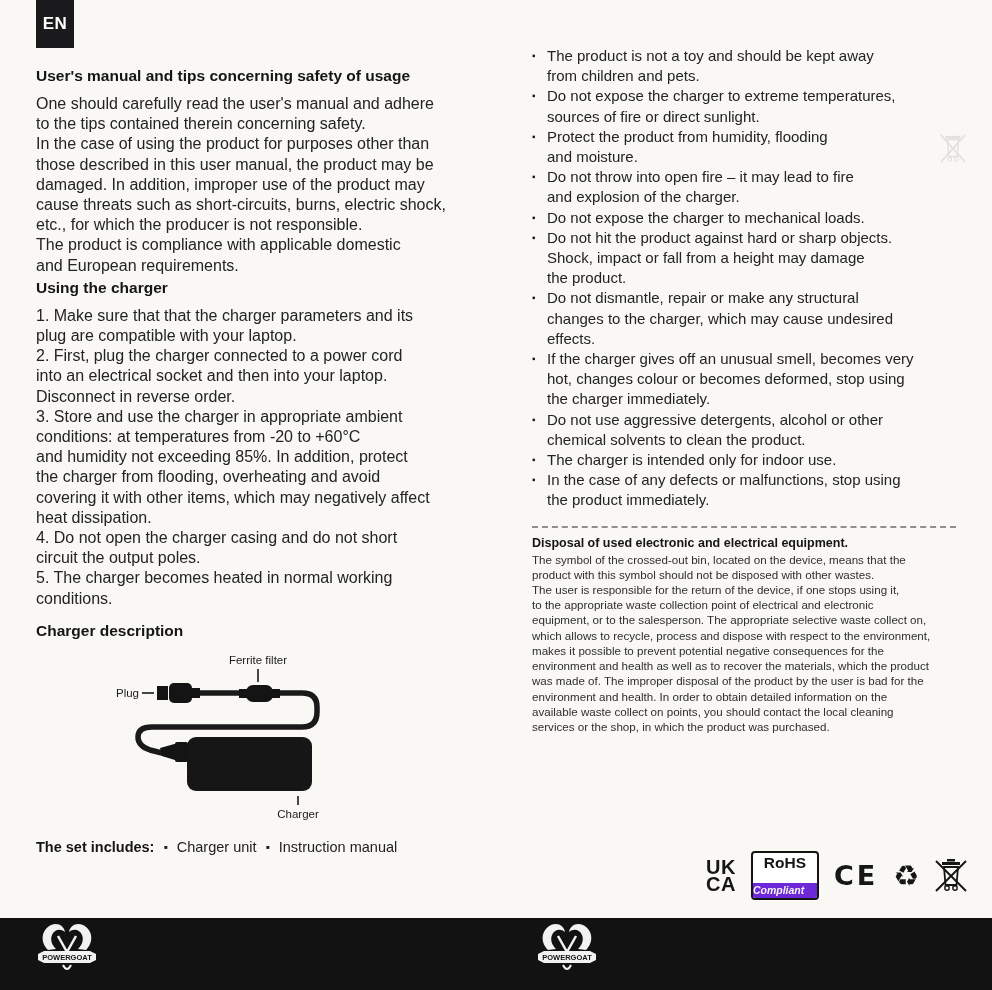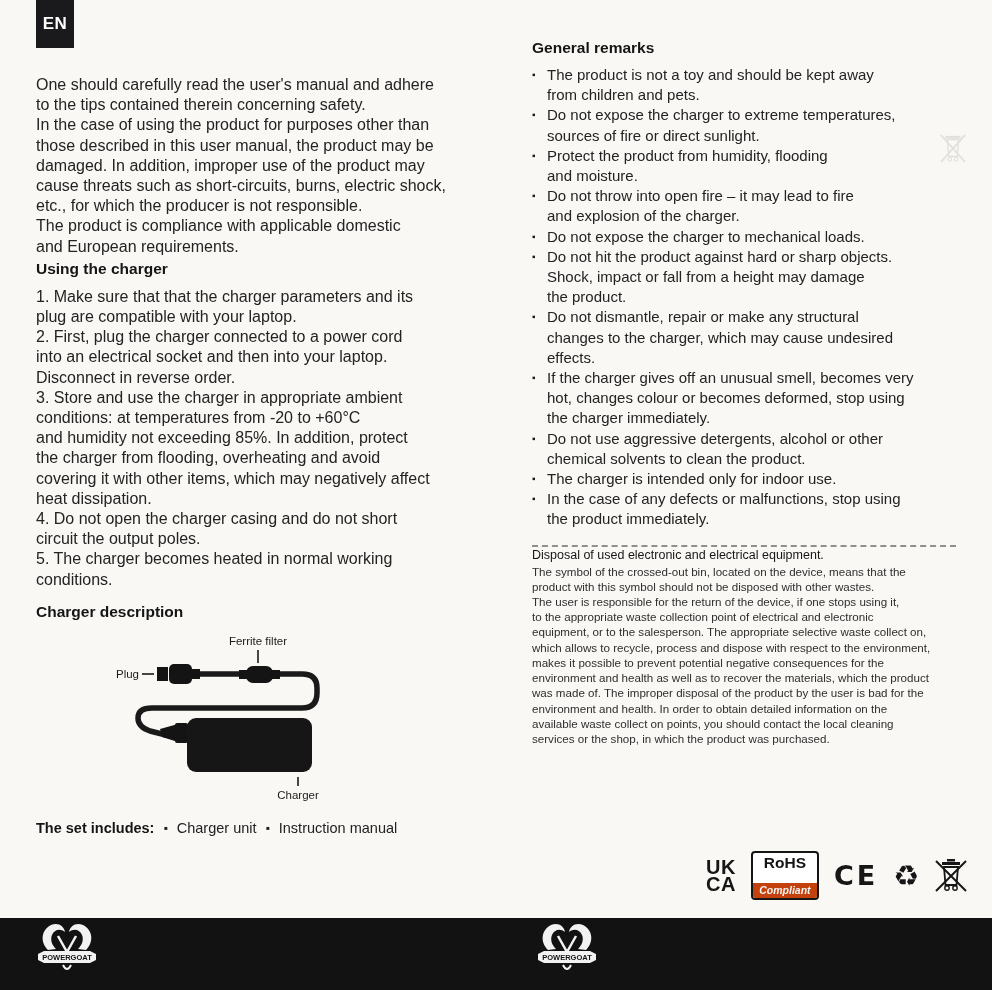--- a/index.html
+++ b/index.html
@@ -24,44 +24,45 @@
   .diagram{display:block;margin-top:0;}
   .diagram text{font-family:"Liberation Sans",sans-serif;font-size:11.5px;fill:#1c1c1c;}
   .set-row{margin-top:9px;font-size:14.5px;color:#222;display:flex;align-items:baseline;gap:9px;}
   .set-label{font-weight:700;color:#151515;}
   .set-sep{font-size:12px;position:relative;top:-1px;}
   .blist{margin-top:8px;}
   .bullet{display:flex;align-items:flex-start;}
   .bmark{width:15px;flex:0 0 15px;font-size:10px;line-height:20.2px;color:#1c1c1c;}
   .btext{flex:1;white-space:pre;font-size:15px;line-height:20.2px;color:#232323;}
   .divider{border:none;border-top:2px dashed #8f8f8f;margin:15px 0 0 0;width:424px;}
-  .h-disposal{font-size:12.5px;font-weight:400;color:#151515;margin-top:1px;line-height:15px;}
+  .h-disposal{font-size:12.5px;font-weight:700;color:#151515;margin-top:8px;line-height:15px;}
   .disposal-body{margin-top:1px;white-space:pre;font-size:11.6px;line-height:15.2px;color:#2e2e2e;}
   .badges{position:absolute;left:706px;top:851px;display:flex;align-items:center;gap:15px;}
   .ukca{font-weight:800;font-size:20px;line-height:16.5px;color:#161616;letter-spacing:.5px;text-align:center;}
   .rohs{border:2.5px solid #141414;border-radius:4px;overflow:hidden;width:64px;background:#fff;}
   .rohs-top{font-weight:800;font-size:15.5px;color:#141414;text-align:center;padding:1px 0 12px 0;line-height:17px;}
-  .rohs-bottom{background:#c2410c;color:#f5f5f5;font-size:10.5px;font-weight:600;text-align:center;padding:1px 0 2px 0;font-style:italic;}
+  .rohs-bottom{background:#6d28d9;color:#f5f5f5;font-size:10.5px;font-weight:600;text-align:left;padding:1px 0 2px 0;font-style:italic;}
   .ce{font-size:27px;font-weight:600;color:#161616;letter-spacing:3px;font-family:"DejaVu Sans",sans-serif;}
   .recycle{font-size:29px;color:#161616;line-height:30px;font-family:"DejaVu Sans",sans-serif;}
   .weee-watermark{position:absolute;left:938px;top:130px;opacity:.14;}
   .footer-bar{position:absolute;left:0;top:918px;width:992px;height:72px;background:#121212;padding-left:14px;}
   .goat{position:absolute;top:4px;}
   .goat-1{left:36px;}
   .goat-2{left:536px;}
   .goat text{font-family:"Liberation Sans",sans-serif;font-weight:700;}
 </style>
 </head>
 <body>
 
 <div class="page">
 
   <div class="en-badge">EN</div>
 
   <div class="col col-left">
+    <div class="h">User's manual and tips concerning safety of usage</div>
     <div class="pre intro">One should carefully read the user's manual and adhere
 to the tips contained therein concerning safety.
 In the case of using the product for purposes other than
 those described in this user manual, the product may be
 damaged. In addition, improper use of the product may
 cause threats such as short-circuits, burns, electric shock,
 etc., for which the producer is not responsible.
 The product is compliance with applicable domestic
 and European requirements.</div>
 
@@ -111,21 +112,20 @@
     <div class="set-row">
       <span class="set-label">The set includes:</span>
       <span class="set-sep">▪</span>
       <span>Charger unit</span>
       <span class="set-sep">▪</span>
       <span>Instruction manual</span>
     </div>
   </div>
 
   <div class="col col-right">
-    <div class="h">General remarks</div>
 
     <div class="blist">
       <div class="bullet">
           <span class="bmark">▪</span>
           <div class="btext">The product is not a toy and should be kept away
 from children and pets.</div>
         </div>
       <div class="bullet">
           <span class="bmark">▪</span>
           <div class="btext">Do not expose the charger to extreme temperatures,

